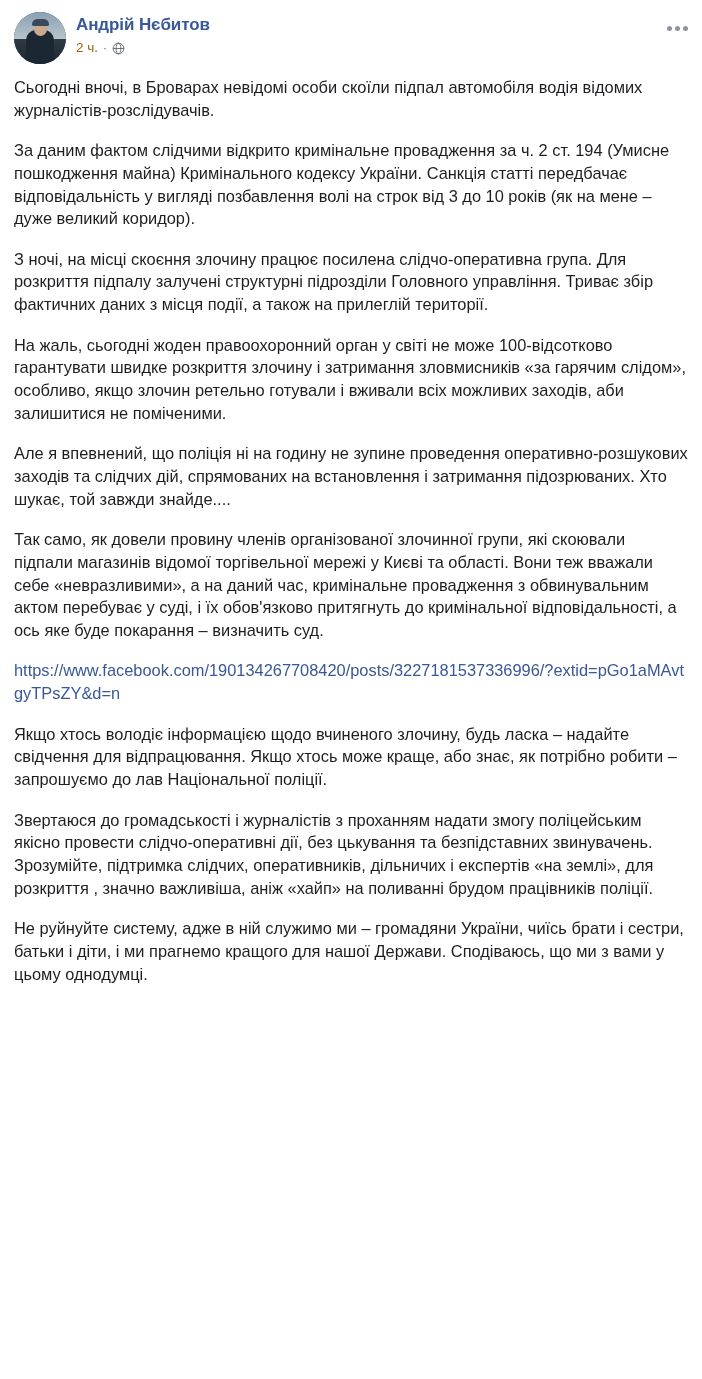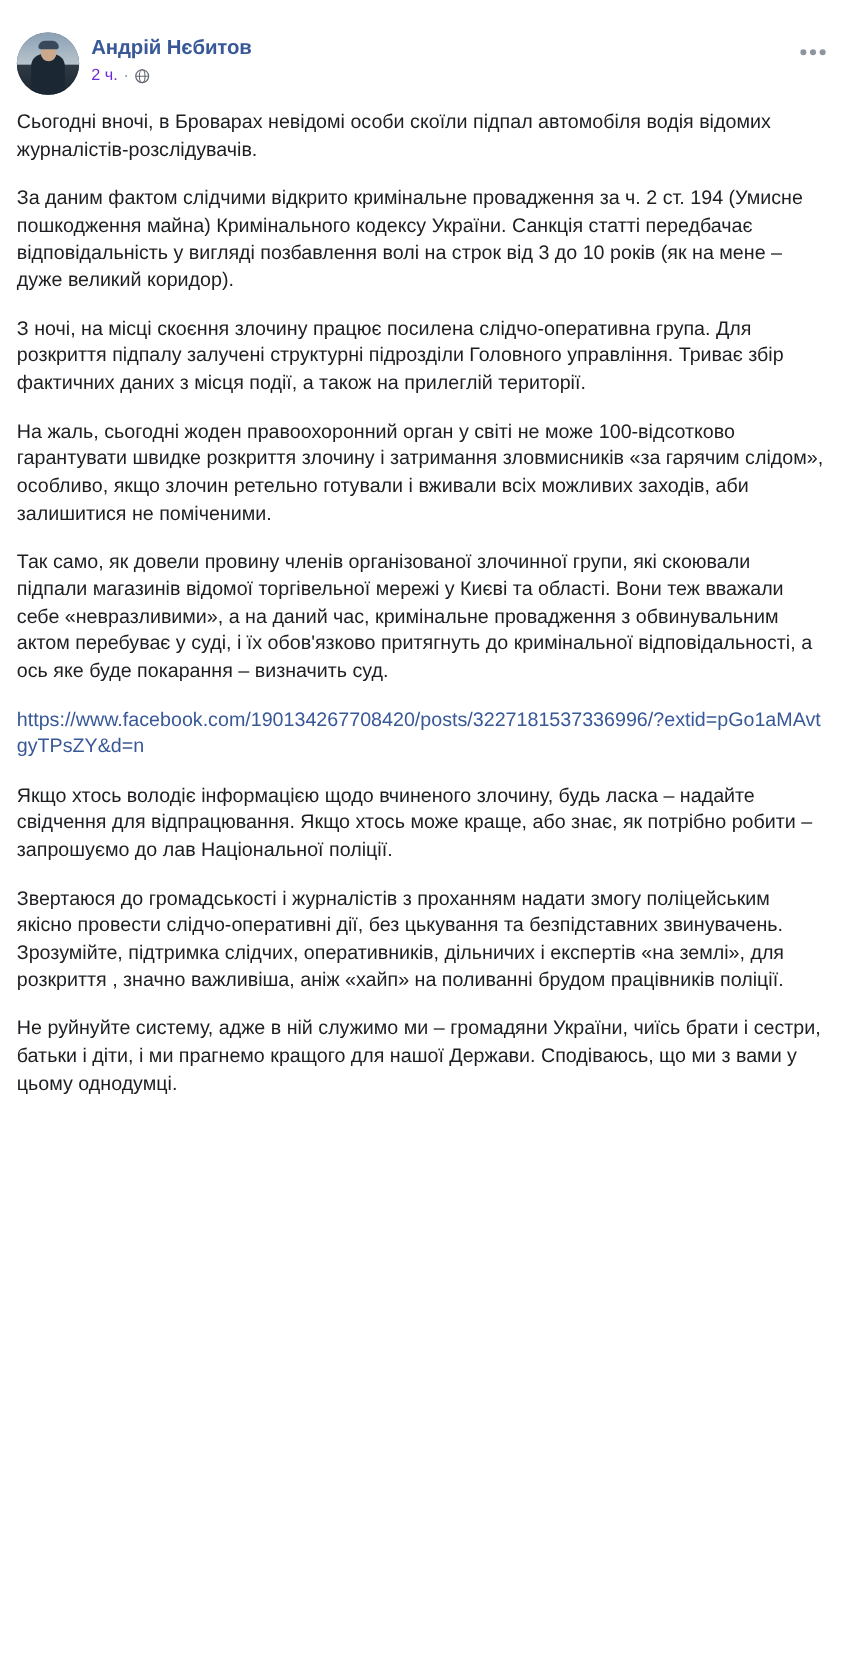--- a/index.html
+++ b/index.html
@@ -10,21 +10,21 @@
   body {
     width: 702px;
     font-family: "Liberation Sans", sans-serif;
     color: #1c1e21;
     -webkit-font-smoothing: antialiased;
   }
   .post {
     width: 702px;
     box-sizing: border-box;
     background: #ffffff;
-    padding: 27px 14px 10px 14px;
+    padding: 12px 14px 10px 14px;
   }
   .post-header {
     display: flex;
     align-items: flex-start;
     position: relative;
     margin-bottom: 12px;
   }
   .avatar {
     width: 52px;
     height: 52px;
@@ -87,21 +87,21 @@
   }
   .meta-row {
     display: flex;
     align-items: center;
     margin-top: 5px;
     color: #616770;
     font-size: 13.5px;
     line-height: 16px;
   }
   .meta-time {
-    color: #6d28d9;
+    color: #a16207;
   }
   .meta-dot {
     margin: 0 5px;
     color: #616770;
     font-size: 12px;
   }
   .globe-icon {
     width: 13px;
     height: 13px;
     display: inline-block;
@@ -178,20 +178,21 @@
       <span class="dot"></span>
       <span class="dot"></span>
     </div>
   </div>
 
   <div class="post-body">
     <p>Сьогодні вночі, в Броварах невідомі особи скоїли підпал автомобіля водія відомих журналістів-розслідувачів.</p>
     <p>За даним фактом слідчими відкрито кримінальне провадження за ч. 2 ст. 194 (Умисне пошкодження майна) Кримінального кодексу України. Санкція статті передбачає відповідальність у вигляді позбавлення волі на строк від 3 до 10 років (як на мене – дуже великий коридор).</p>
     <p>З ночі, на місці скоєння злочину працює посилена слідчо-оперативна група. Для розкриття підпалу залучені структурні підрозділи Головного управління. Триває збір фактичних даних з місця події, а також на прилеглій території.</p>
     <p>На жаль, сьогодні жоден правоохоронний орган у світі не може 100-відсотково гарантувати швидке розкриття злочину і затримання зловмисників «за гарячим слідом», особливо, якщо злочин ретельно готували і вживали всіх можливих заходів, аби залишитися не поміченими.</p>
+    <p>Але я впевнений, що поліція ні на годину не зупине проведення оперативно-розшукових заходів та слідчих дій, спрямованих на встановлення і затримання підозрюваних. Хто шукає, той завжди знайде....</p>
     <p>Так само, як довели провину членів організованої злочинної групи, які скоювали підпали магазинів відомої торгівельної мережі у Києві та області. Вони теж вважали себе «невразливими», а на даний час, кримінальне провадження з обвинувальним актом перебуває у суді, і їх обов'язково притягнуть до кримінальної відповідальності, а ось яке буде покарання – визначить суд.</p>
     <p>
       <a class="post-link" href="#">https://www.facebook.com/190134267708420/posts/3227181537336996/?extid=pGo1aMAvtgyTPsZY&amp;d=n</a>
     </p>
     <p>Якщо хтось володіє інформацією щодо вчиненого злочину, будь ласка – надайте свідчення для відпрацювання. Якщо хтось може краще, або знає, як потрібно робити – запрошуємо до лав Національної поліції.</p>
     <p>Звертаюся до громадськості і журналістів з проханням надати змогу поліцейським якісно провести слідчо-оперативні дії, без цькування та безпідставних звинувачень. Зрозумійте, підтримка слідчих, оперативників, дільничих і експертів «на землі», для розкриття , значно важливіша, аніж «хайп» на поливанні брудом працівників поліції.</p>
     <p>Не руйнуйте систему, адже в ній служимо ми – громадяни України, чиїсь брати і сестри, батьки і діти, і ми прагнемо кращого для нашої Держави. Сподіваюсь, що ми з вами у цьому однодумці.</p>
   </div>
 
 </div>

